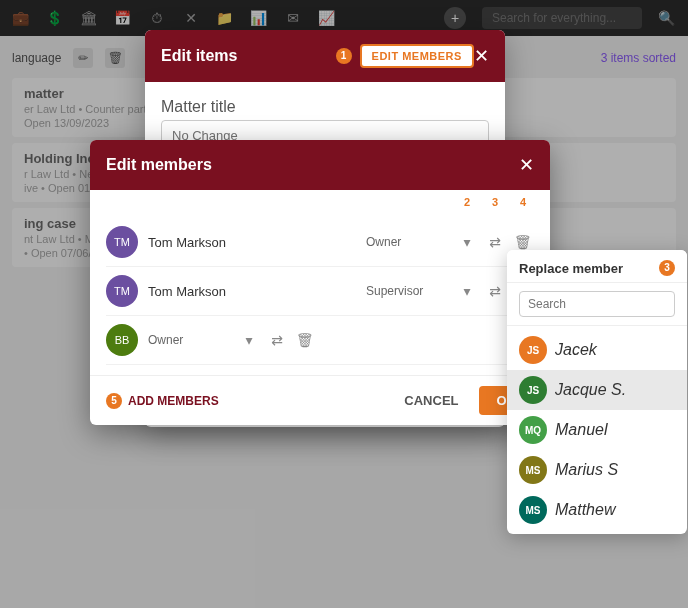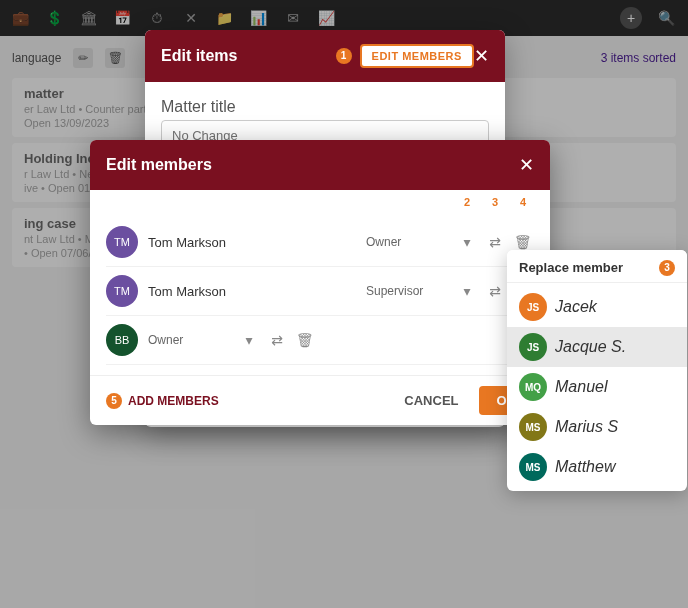--- a/index.html
+++ b/index.html
@@ -69,21 +69,21 @@
     .bg-list-item .item-title { font-weight: 600; color: #333; font-size: 13px; }
     .bg-list-item .item-sub { color: #888; font-size: 11px; margin-top: 2px; }
     .bg-actions {
       display: flex;
       align-items: center;
       gap: 12px;
       margin-bottom: 10px;
       font-size: 12px;
       color: #555;
     }
-    .bg-actions .sorted-label { font-size: 12px; color: #4c1d95; margin-left: auto; }
+    .bg-actions .sorted-label { font-size: 12px; color: #8b5cf6; margin-left: auto; }
     .edit-icon, .trash-icon {
       width: 20px; height: 20px;
       background: #ddd;
       border-radius: 3px;
       display: flex; align-items: center; justify-content: center;
       font-size: 12px;
     }
 
     
     .backdrop {
@@ -242,21 +242,21 @@
     .avatar {
       width: 32px; height: 32px;
       border-radius: 50%;
       display: flex; align-items: center; justify-content: center;
       font-size: 11px;
       font-weight: 400;
       color: #fff;
       flex-shrink: 0;
     }
     .avatar.purple { background: #6b4fa0; }
-    .avatar.olive { background: #14532d; }
+    .avatar.olive { background: #4d7c0f; }
     .member-name {
       flex: 1;
       font-size: 13px;
       font-weight: 500;
       color: #333;
     }
     .member-role {
       font-size: 12px;
       color: #666;
       min-width: 80px;
@@ -351,21 +351,21 @@
       border-radius: 6px;
       box-shadow: 0 4px 20px rgba(0,0,0,0.25);
       z-index: 50;
       overflow: hidden;
     }
     .replace-dropdown-header {
       background: #fff;
       padding: 10px 12px 6px;
       display: flex;
       justify-content: space-between;
-      align-items: flex-start;
+      align-items: center;
       border-bottom: 1px solid #eee;
     }
     .replace-dropdown-title {
       font-size: 13px;
       font-weight: 600;
       color: #333;
     }
     .replace-step {
       background: #e87722;
       color: #fff;
@@ -429,20 +429,21 @@
   <span class="nav-icon">🏛</span>
   <span class="nav-icon">📅</span>
   <span class="nav-icon">⏱</span>
   <span class="nav-icon">✕</span>
   <span class="nav-icon">📁</span>
   <span class="nav-icon">📊</span>
   <span class="nav-icon">✉</span>
   <span class="nav-icon">📈</span>
   <div class="nav-spacer"></div>
   <div class="nav-add">+</div>
+  <input class="nav-search" type="text" placeholder="Search for everything..." style="">
   <span class="nav-icon">🔍</span>
 </div>
 
 <div class="bg-content">
   <div class="bg-actions">
     <span>language</span>
     <div class="edit-icon">✏</div>
     <div class="trash-icon">🗑</div>
     <span class="sorted-label">3 items sorted</span>
   </div>
@@ -572,20 +573,23 @@
       <button class="btn-ok">OK</button>
     </div>
   </div>
 </div>
 
 <div class="replace-dropdown">
   <div class="replace-dropdown-header">
     <span class="replace-dropdown-title">Replace member</span>
     <span class="replace-step">3</span>
   </div>
+  <div class="replace-search">
+    <input type="text" placeholder="Search" style="">
+  </div>
   <div class="replace-list">
     <div class="replace-item">
       <div class="replace-avatar ra-orange">JS</div>
       <span class="replace-name">Jacek</span>
     </div>
     <div class="replace-item selected">
       <div class="replace-avatar ra-green-dark">JS</div>
       <span class="replace-name">Jacque S.</span>
     </div>
     <div class="replace-item">

